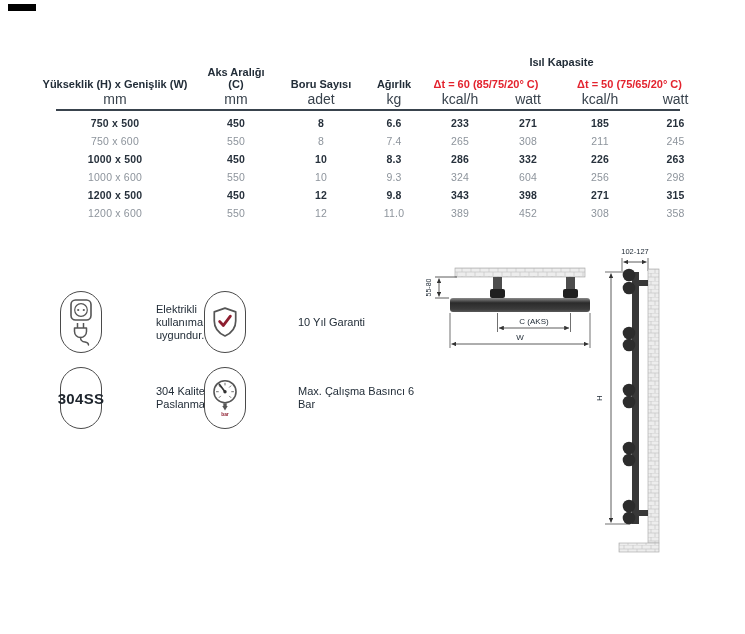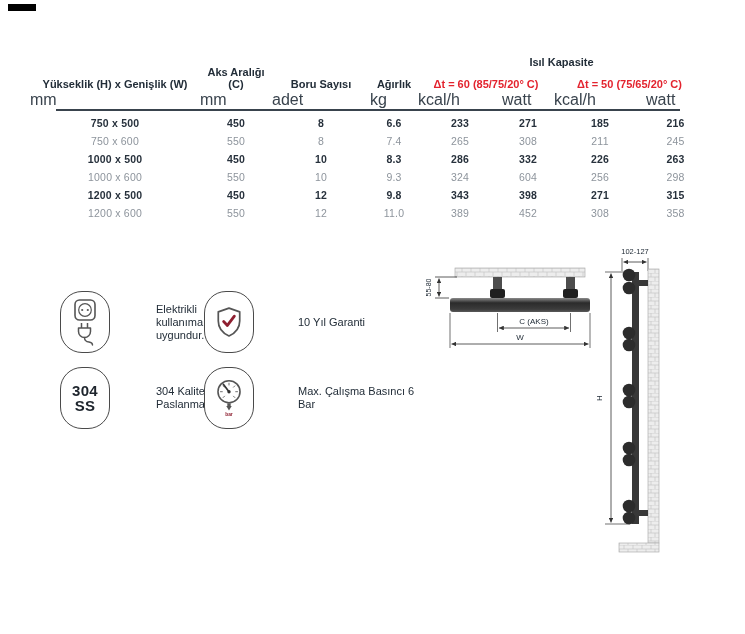--- a/index.html
+++ b/index.html
@@ -11,32 +11,32 @@
 
   
   :root{--cols:170px 72px 98px 48px 84px 52px 92px 59px;}
   .spec-table{position:absolute;left:30px;top:56px;width:685px;}
   .thead{display:grid;grid-template-columns:var(--cols);grid-template-rows:16px 19px 13px;}
   .ghead{grid-column:5/9;grid-row:1;text-align:center;font-weight:700;font-size:11px;color:#222d38;}
   .hlabel{grid-row:2;text-align:center;font-weight:700;font-size:11px;color:#222d38;align-self:end;padding-bottom:1px;}
   .hred{color:#e3232e;}
   .hl1{grid-column:1}.hl2{grid-column:2}.hl3{grid-column:3}.hl4{grid-column:4}
   .hl5{grid-column:5/7}.hl6{grid-column:7/9}
-  .hunit{grid-row:3;font-size:16px;color:#39434d;}
+  .hunit{grid-row:3;text-align:center;font-size:14px;color:#39434d;}
   .hu1{grid-column:1}.hu2{grid-column:2}.hu3{grid-column:3}.hu4{grid-column:4}
   .hu5{grid-column:5}.hu6{grid-column:6}.hu7{grid-column:7}.hu8{grid-column:8}
   .rule{margin-left:26px;width:624px;height:1.5px;background:#39434d;margin-top:5px;margin-bottom:3px;}
   .trow{display:grid;grid-template-columns:var(--cols);height:18px;align-items:center;}
   .trow .c{text-align:center;font-size:10.5px;letter-spacing:.2px;}
   .trow.dark .c{color:#27313c;font-weight:700;}
   .trow.light .c{color:#8d949c;font-weight:400;}
 
   
-  .badge{position:absolute;width:50px;height:62px;border:1.6px solid #4a4a4a;border-radius:22px;
-         background:#fff;display:flex;flex-direction:column;align-items:center;justify-content:center;box-sizing:border-box;}
+  .badge{position:absolute;width:42px;height:62px;border:1.6px solid #4a4a4a;border-radius:22px;
+         background:#fff;display:flex;flex-direction:row;align-items:center;justify-content:center;box-sizing:border-box;}
   .feat-label{position:absolute;font-size:11px;line-height:13px;color:#222d38;margin-left:44px;}
   .steel-txt{font-weight:800;font-size:15px;line-height:15px;color:#1d242c;text-align:center;letter-spacing:.3px;}
 
   
   .drawing{position:absolute;}
   svg text{font-family:"Liberation Sans","DejaVu Sans",sans-serif;}
 </style>
 </head>
 <body>
 <div id="canvas">

